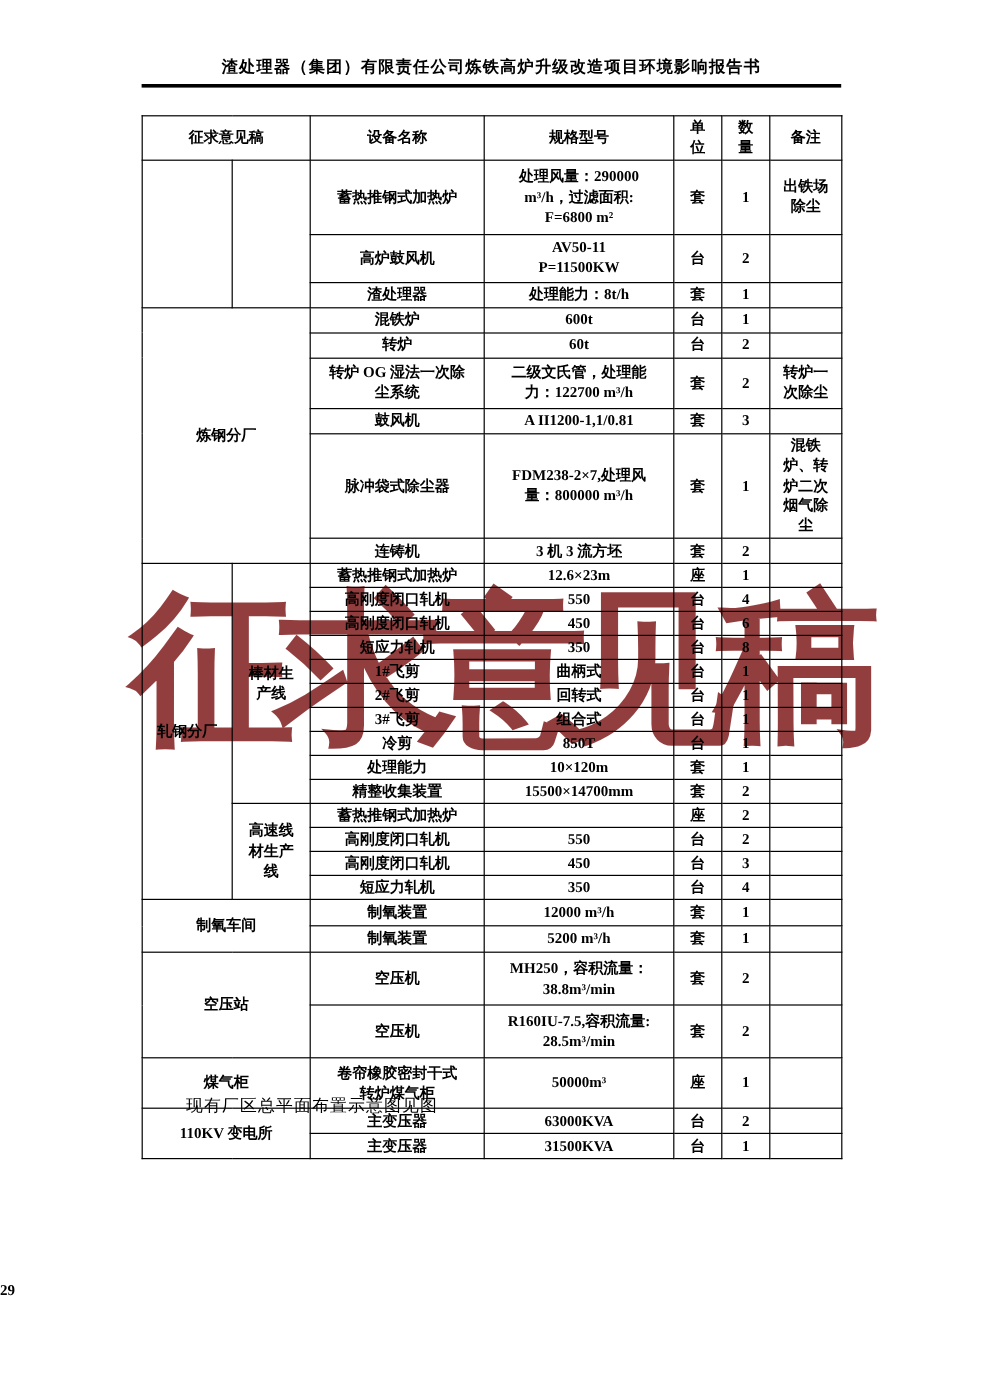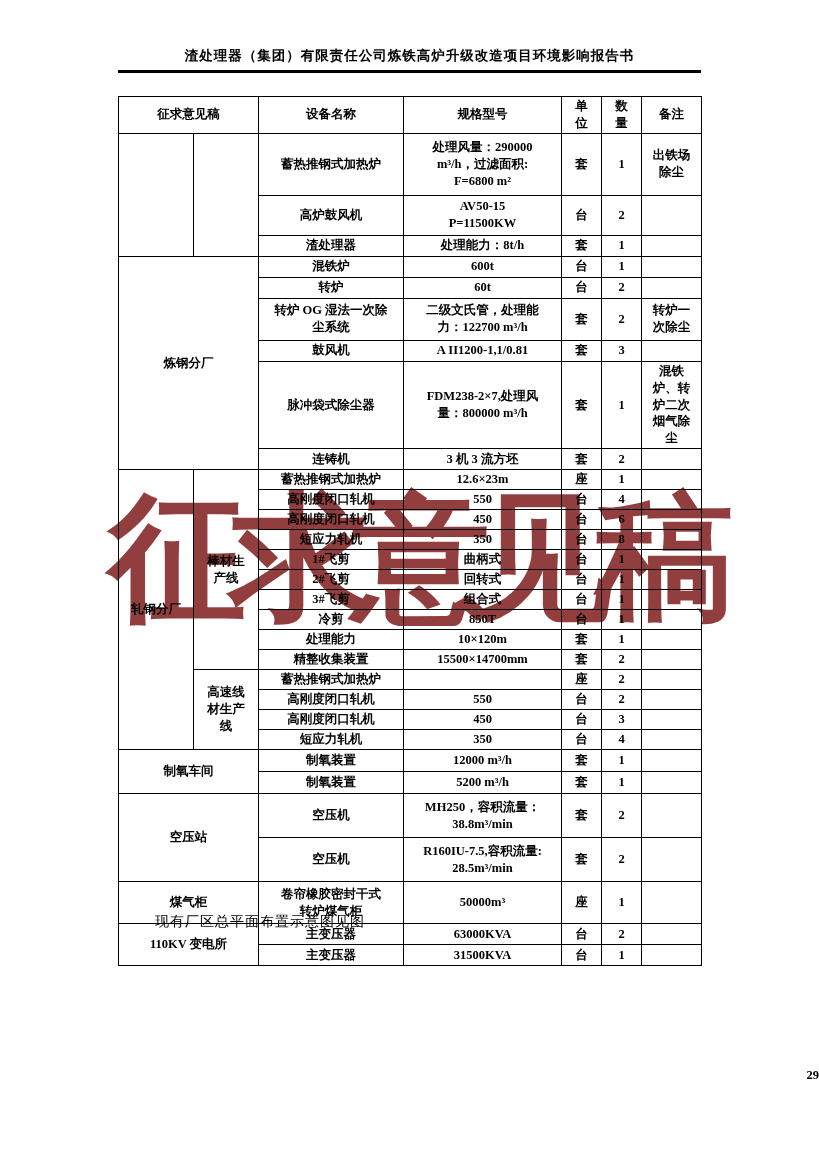--- a/index.html
+++ b/index.html
@@ -48,21 +48,21 @@
   tr.h62{height:62px} tr.h40{height:40px} tr.h21{height:21px}
   tr.h42{height:42px} tr.h86{height:84px} tr.h20{height:20px}
   tr.h44{height:44px} tr.hhd{height:36px} tr.h22{height:22px}
   
   .note{
     position:absolute;top:913px;left:155px;
     font-size:14px;letter-spacing:1px;z-index:1;
   }
   .page-num{
     position:absolute;top:1068px;left:0;width:100%;
-    text-align:right;font-size:12.5px;font-weight:bold;z-index:1;
+    text-align:left;font-size:12.5px;font-weight:bold;z-index:1;
   }
 </style>
 </head>
 <body>
 
 <div id="page">
 
   <div class="doc-title">渣处理器（集团）有限责任公司炼铁高炉升级改造项目环境影响报告书</div>
   <div class="title-rule"></div>
 
@@ -100,21 +100,21 @@
           <td>处理风量：290000
 m³/h，过滤面积:
 F=6800 m²</td>
           <td>套</td>
           <td>1</td>
           <td>出铁场
 除尘</td>
         </tr>
         <tr class="h40">
           <td>高炉鼓风机</td>
-          <td>AV50-15
+          <td>AV50-11
 P=11500KW</td>
           <td>台</td>
           <td>2</td>
           <td></td>
         </tr>
         <tr class="h21">
           <td>渣处理器</td>
           <td>处理能力：8t/h</td>
           <td>套</td>
           <td>1</td>

